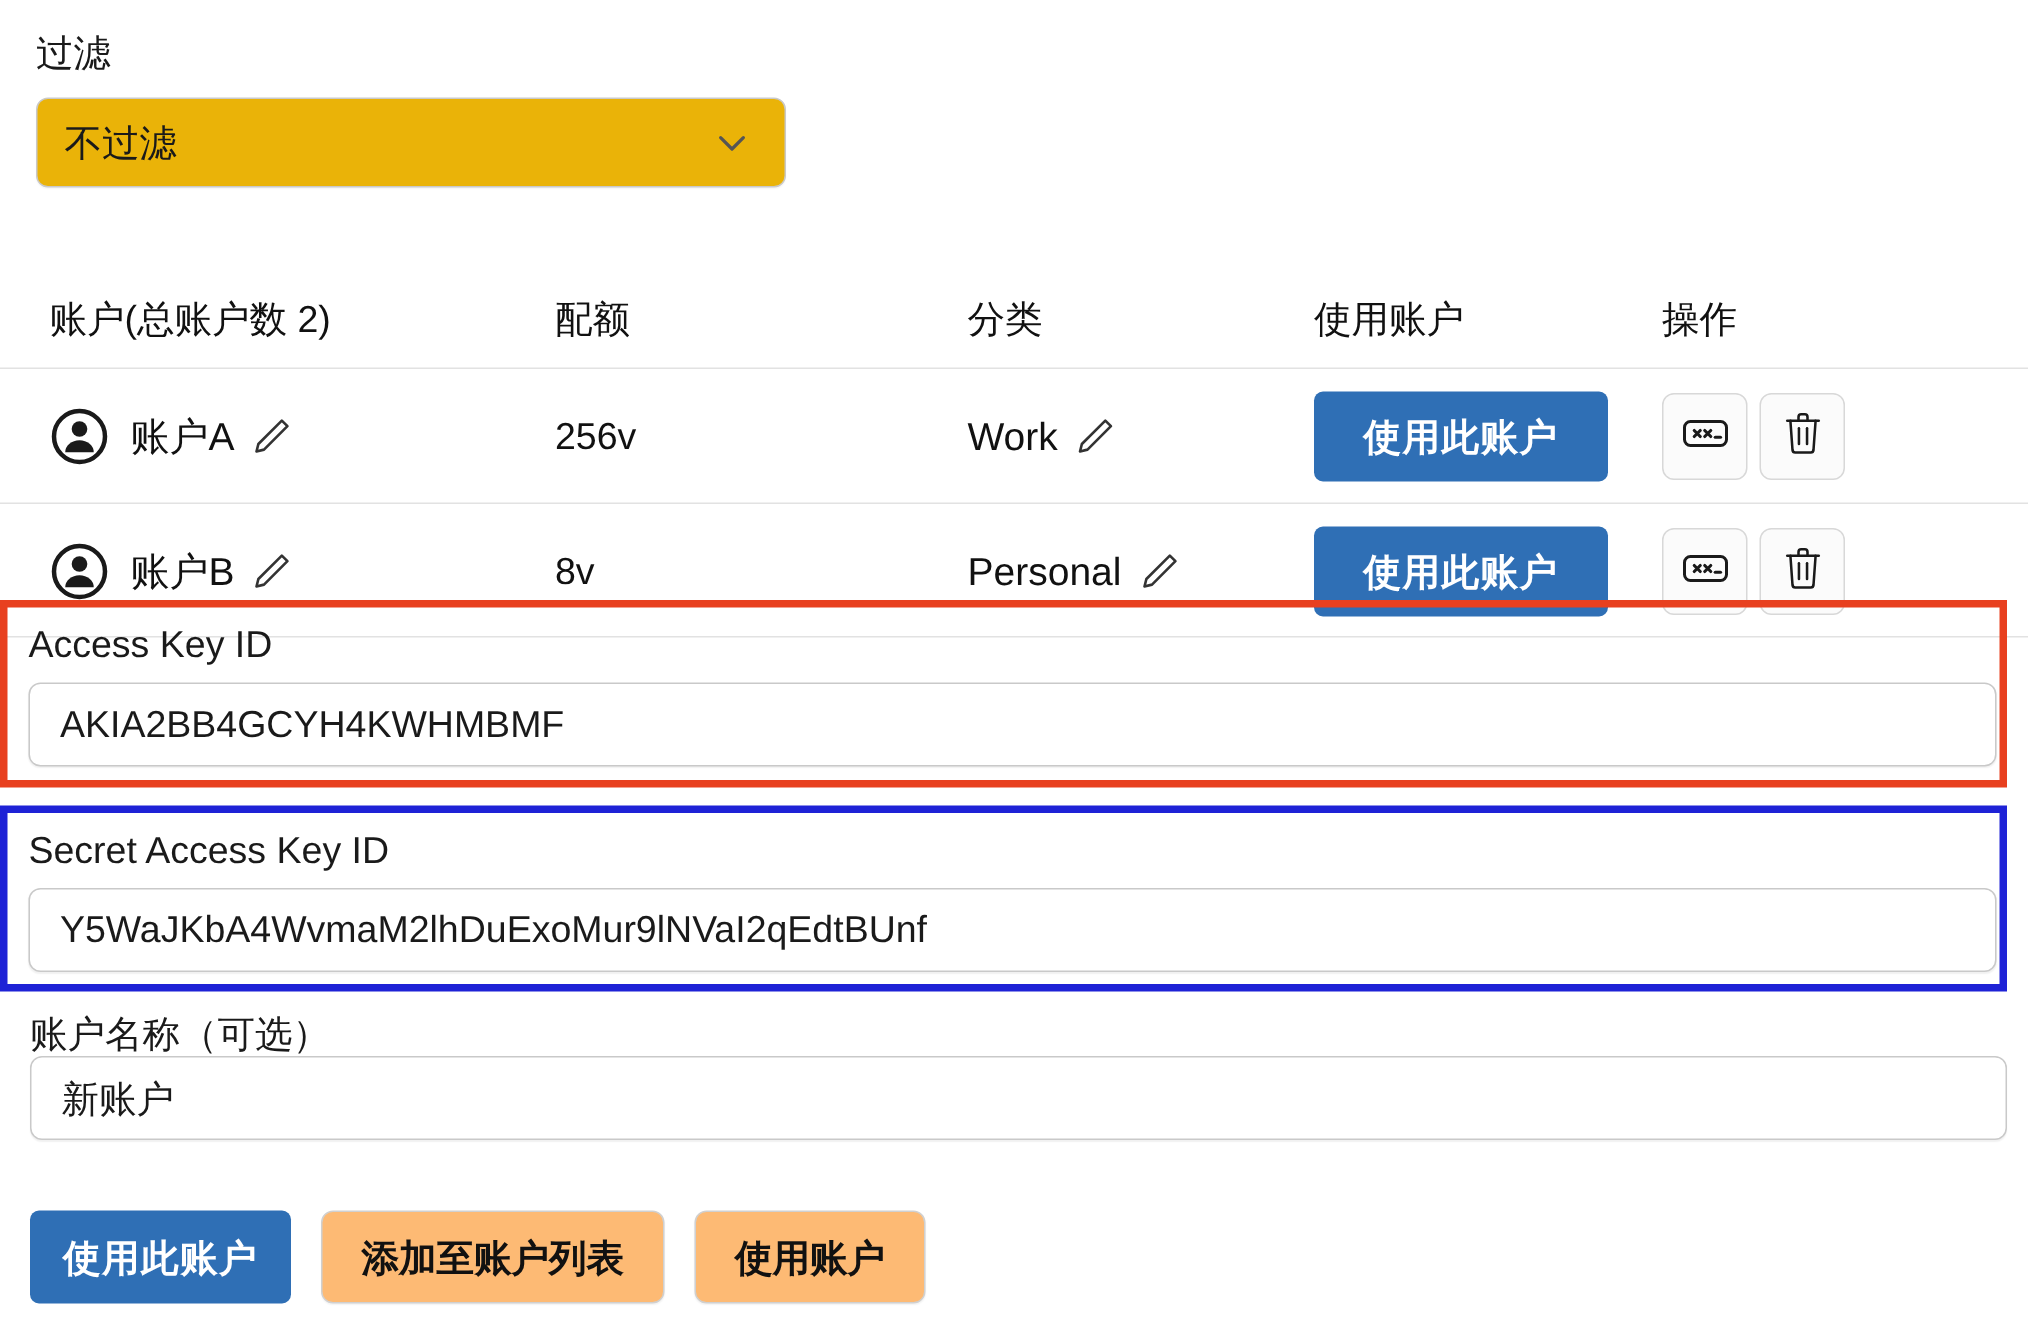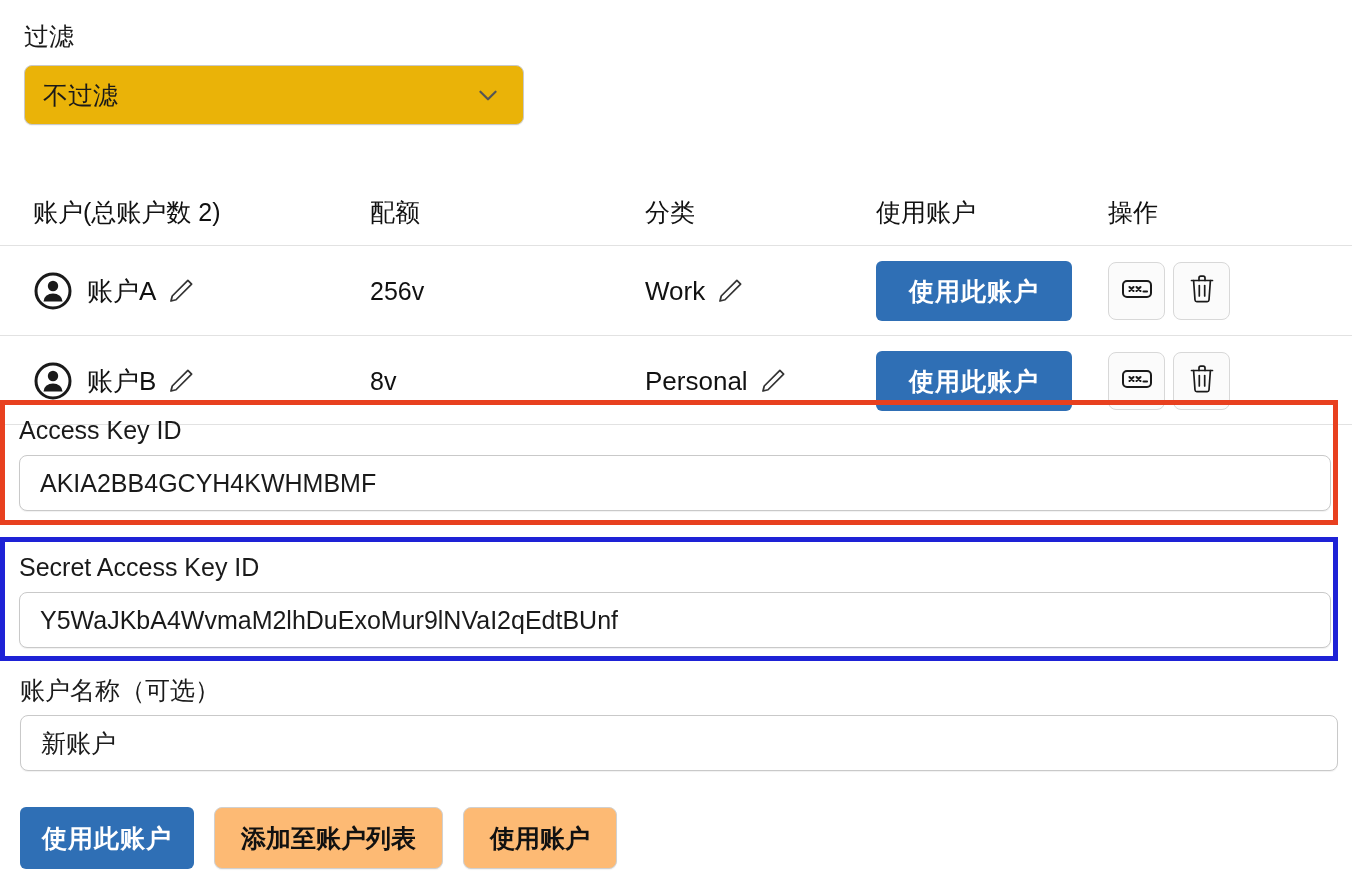--- a/index.html
+++ b/index.html
@@ -140,21 +140,21 @@
     font-family: inherit;
     font-size: 25px;
     color:#1a1a1a;
     padding: 0 20px;
     outline:none;
     box-shadow: 0 1px 1px rgba(0,0,0,0.06);
   }
 
   
   .name-group { position:absolute; left:20px; top:678px; width:1318px; }
-  .name-group .field-label { display:block; margin-bottom: 12px; }
+  .name-group .field-label { display:block; margin-bottom: 1px; }
 
   .footer { position:absolute; left:20px; top:807px; display:flex; align-items:center; gap:20px; }
   .footer .btn-primary { height: 62px; padding: 0 22px; }
   .btn-secondary {
     height: 62px;
     padding: 0 26px;
     background:#fdba74;
     border: 1px solid #d0d0d0;
     border-radius: 8px;
     font-family: inherit;

